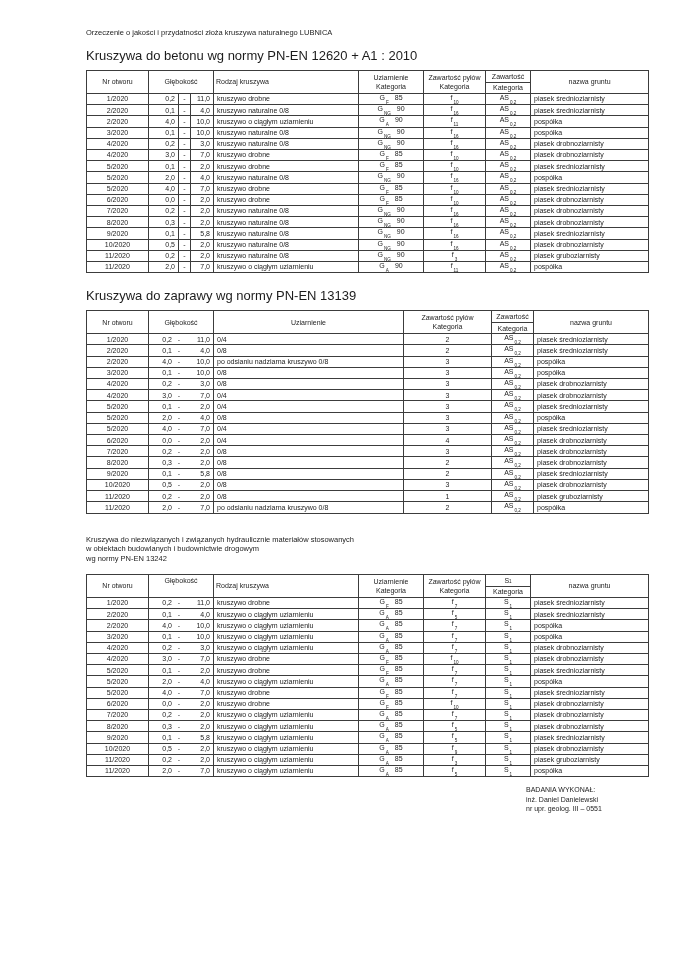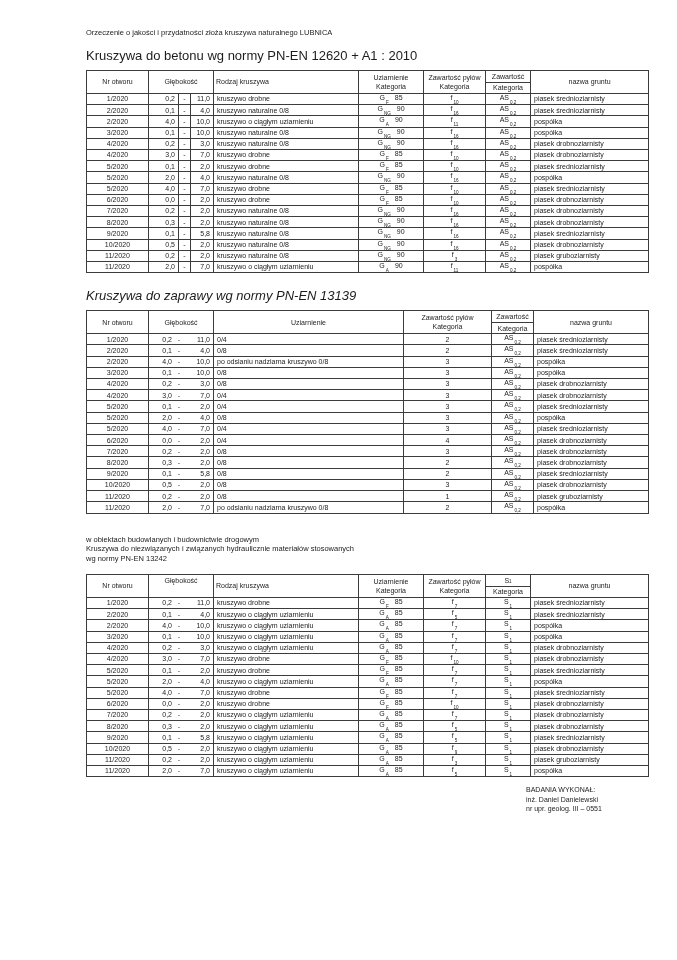--- a/index.html
+++ b/index.html
@@ -6,21 +6,21 @@
   body{
     width:677px;height:960px;background:#ffffff;
     font-family:"Liberation Sans","DejaVu Sans",sans-serif;
     color:#1c1c1c;
   }
   .page{position:relative;width:677px;height:960px;background:#fff;overflow:hidden;margin-left:28px;}
   .content{position:absolute;left:58px;top:0;width:562px;}
   .doc-title{margin-top:28px;font-size:7.5px;line-height:9px;}
   .tbl-title{font-size:13px;line-height:9px;}
   .tbl-title.t1{margin-top:14px;margin-bottom:10px;}
-  .tbl-title.t2{margin-top:18px;margin-bottom:10px;font-style:italic;}
+  .tbl-title.t2{margin-top:18px;margin-bottom:10px;}
   .tbl-title-block{margin-top:21px;margin-bottom:11px;}
   .tbl-title-block div{font-size:7.5px;line-height:9.5px;}
 
   table{border-collapse:collapse;table-layout:fixed;width:562px;font-size:7px;}
   th,td{
     border:1px solid #3c3c3c;
     padding:0 2px;height:9.3px;line-height:1.05;
     font-weight:normal;overflow:hidden;white-space:nowrap;
     vertical-align:middle;
   }
@@ -403,22 +403,22 @@
       <td class="a-c"><span class="dp1">2,0</span><span class="dpd">-</span><span class="dp2">7,0</span></td>
       <td class="a-l">po odsianiu nadziarna kruszywo 0/8</td>
       <td class="a-c">2</td>
       <td class="a-c"><span class="cm">AS</span><sub class="cs tight">0,2</sub></td>
       <td class="a-l">pospółka</td>
     </tr>
         </tbody>
       </table>
 
     <div class="tbl-title-block">
+      <div>Kruszywa do niezwiązanych i związanych hydraulicznie materiałów stosowanych</div>
       <div>w obiektach budowlanych i budownictwie drogowym</div>
-      <div>Kruszywa do niezwiązanych i związanych hydraulicznie materiałów stosowanych</div>
       <div>wg normy PN-EN 13242</div>
     </div>
     <table id="t3">
         <colgroup>
           <col style="width:62px">
           <col style="width:65px">
           <col style="width:145px">
           <col style="width:65px">
           <col style="width:62px">
           <col style="width:45px">

